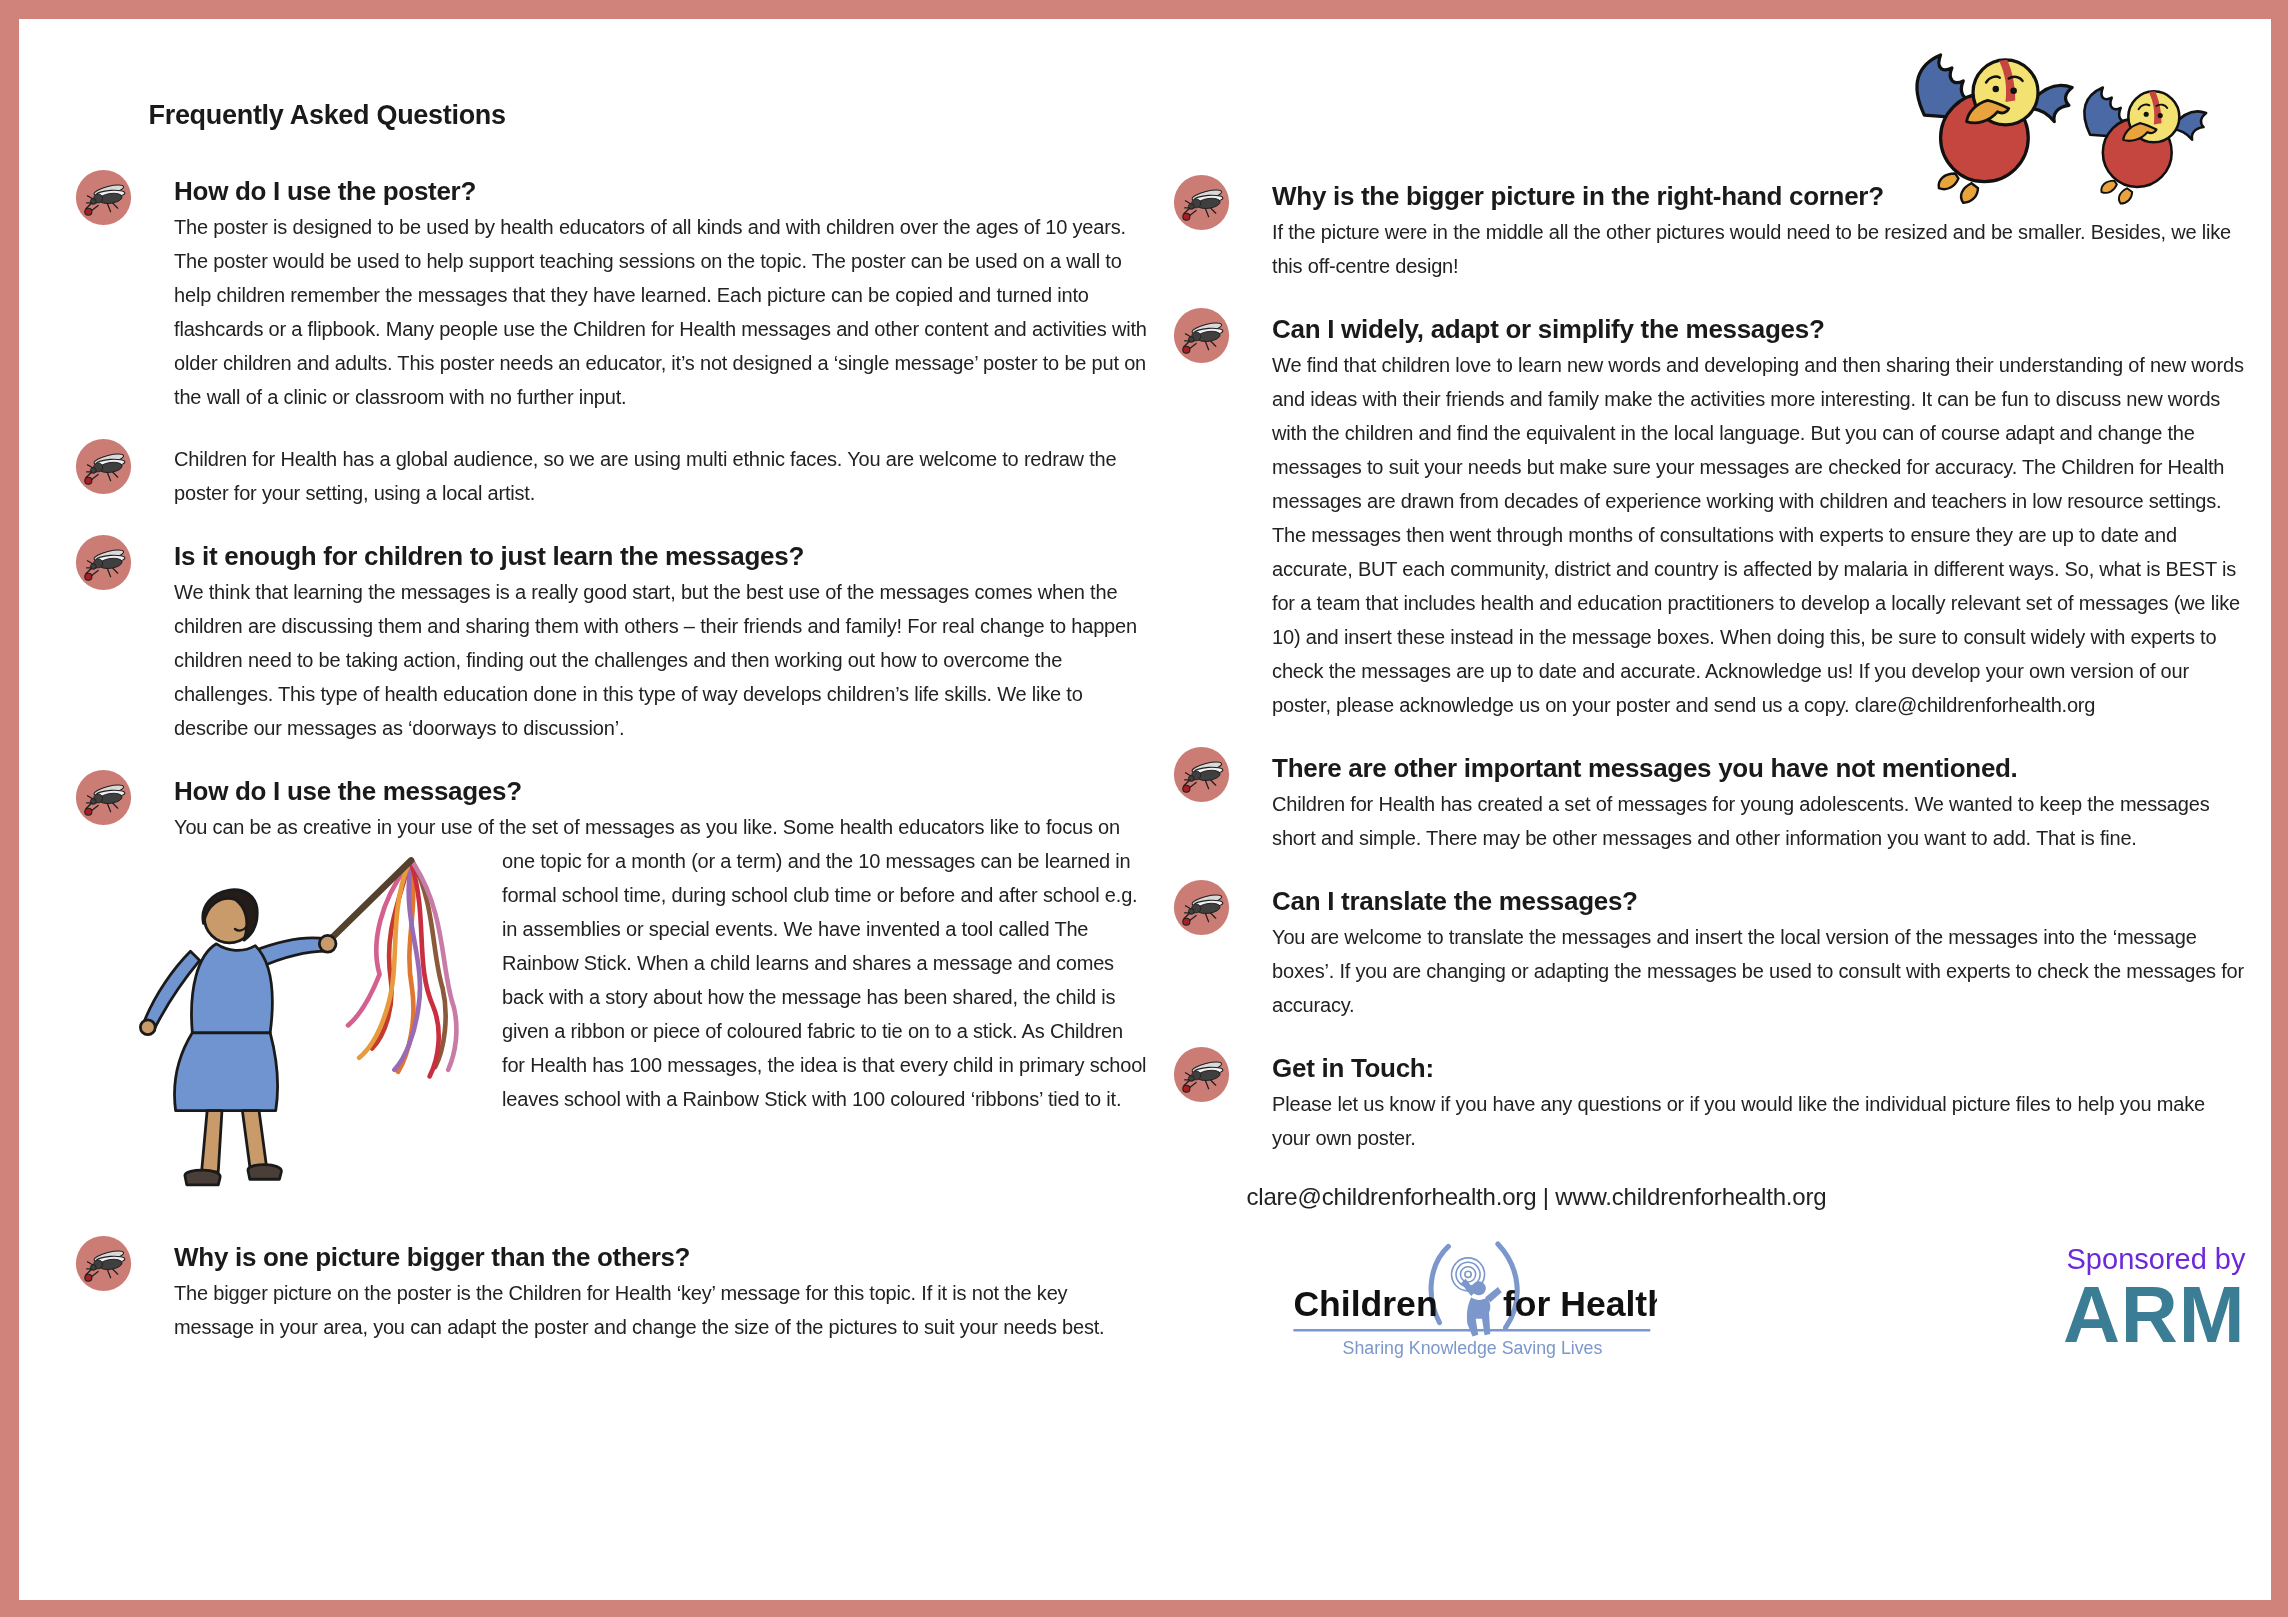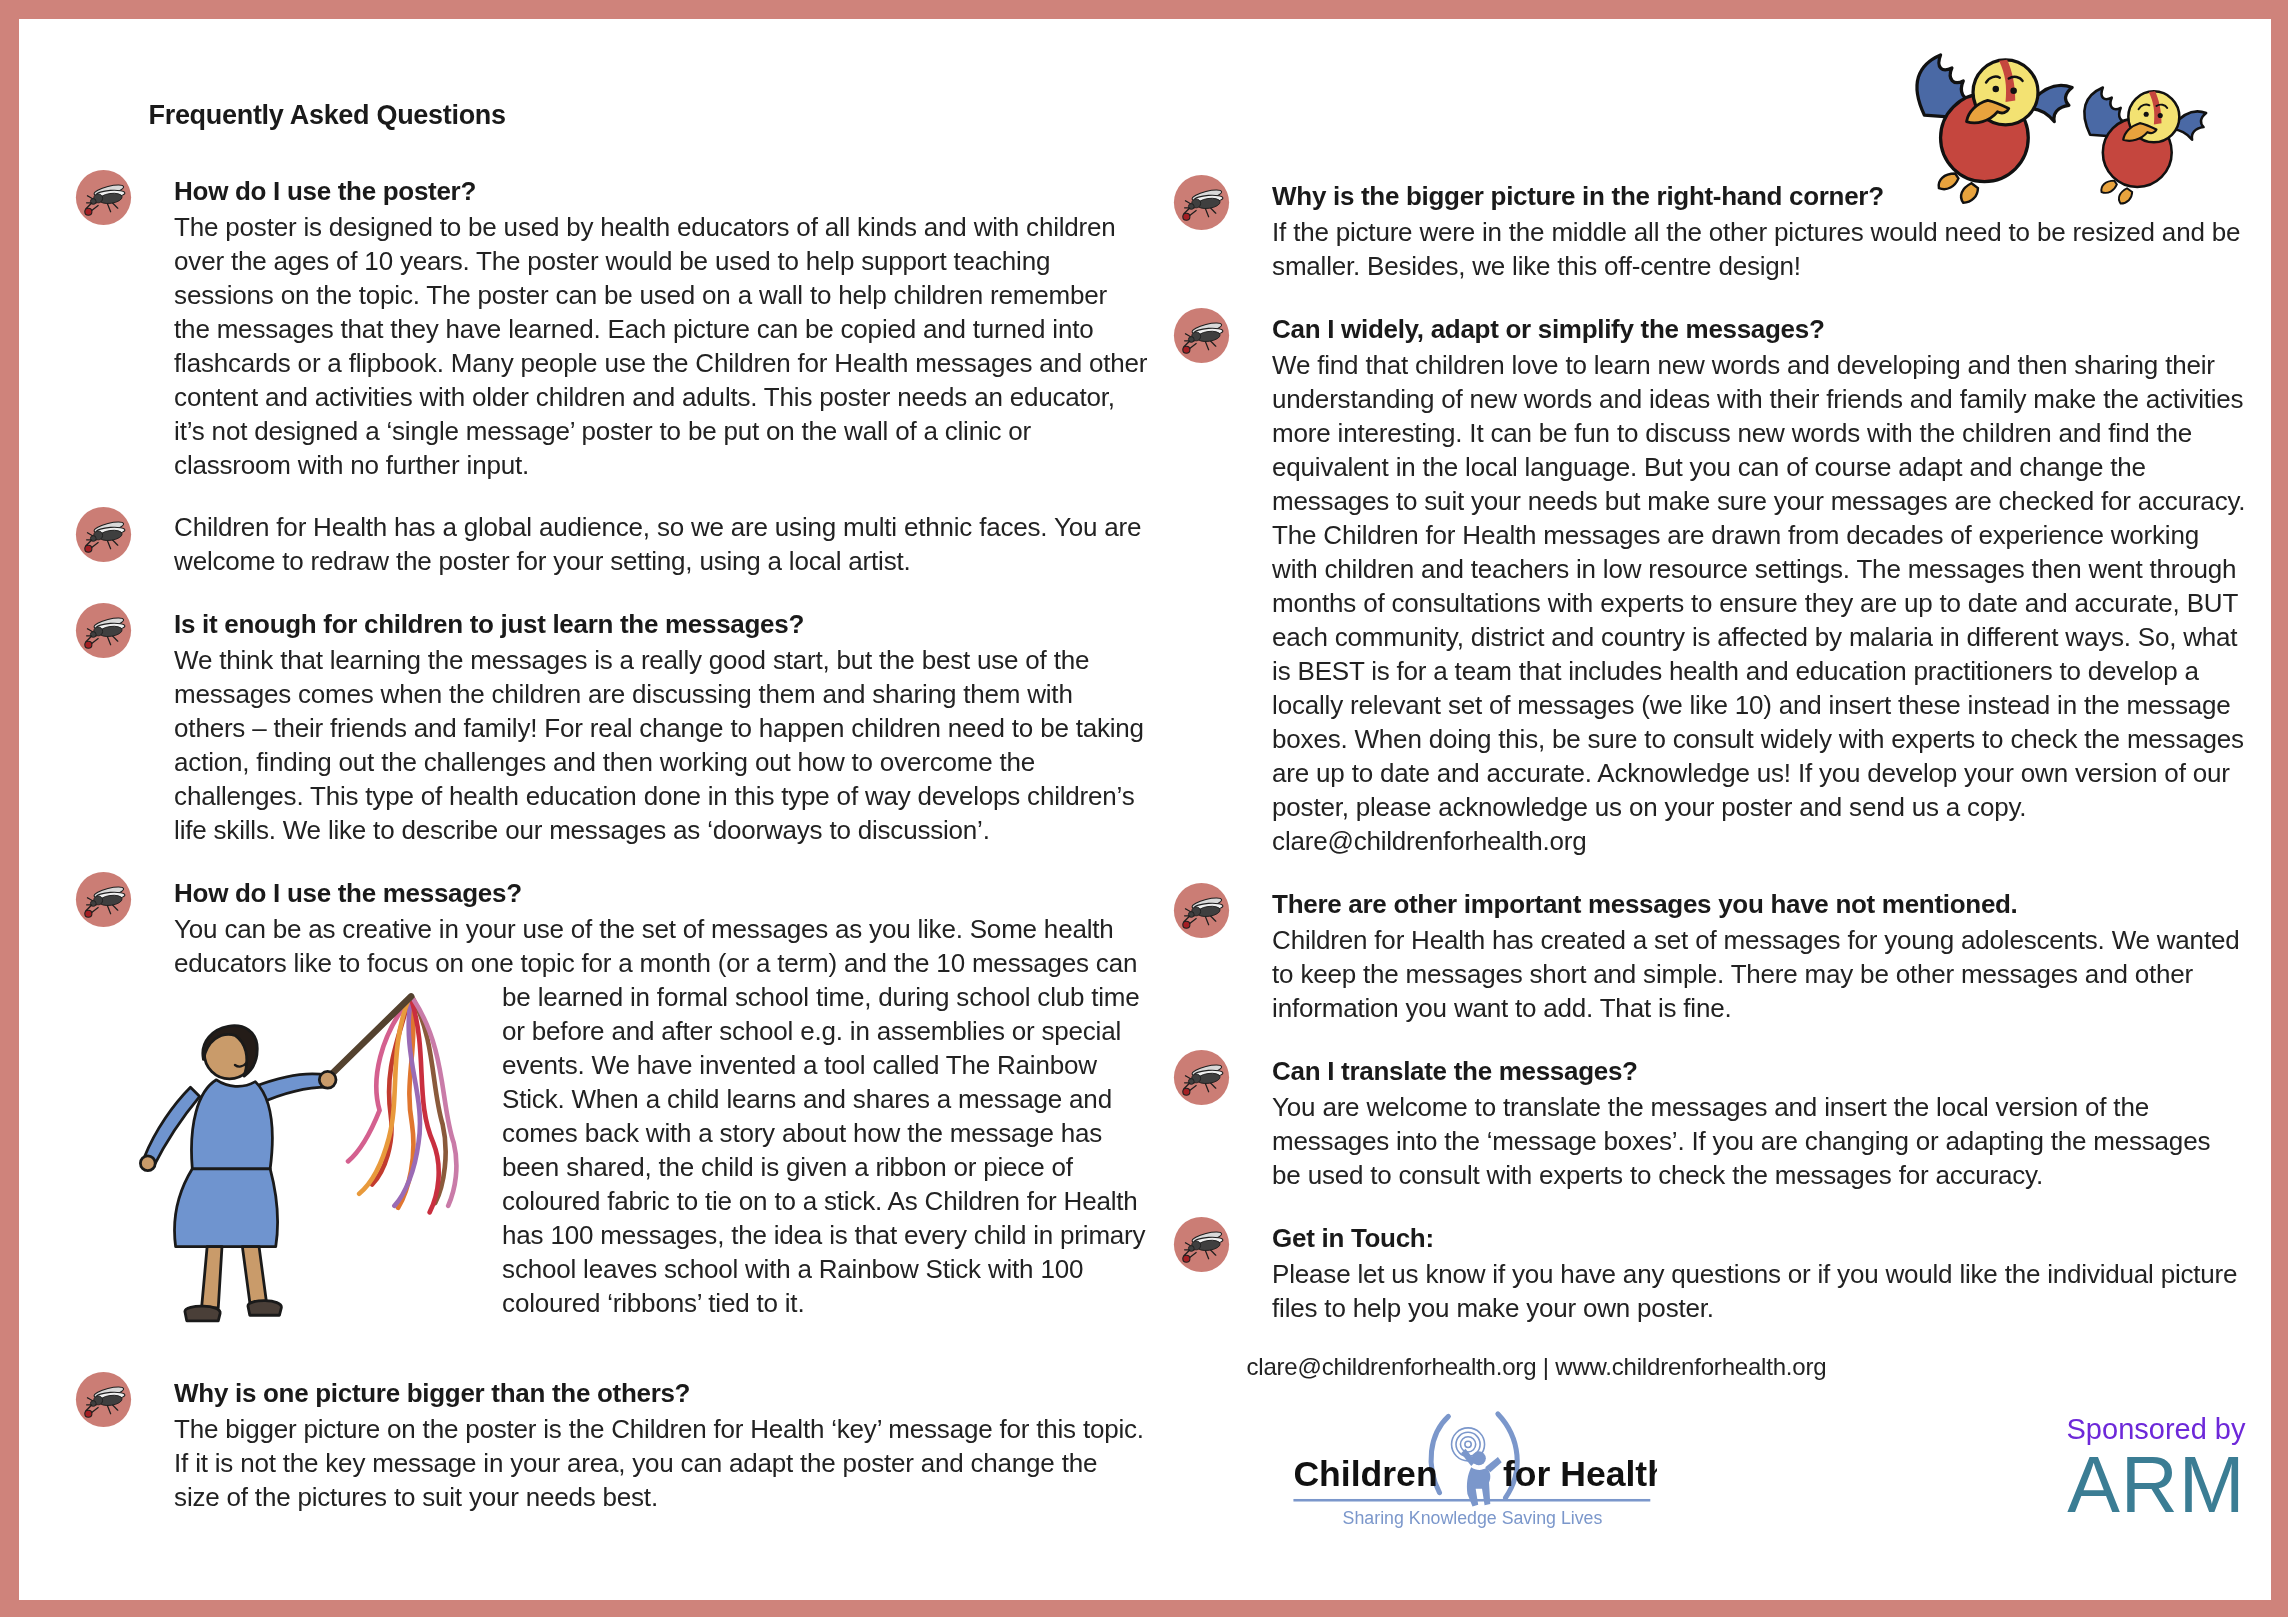--- a/index.html
+++ b/index.html
@@ -17,34 +17,34 @@
   .col-left{left:56px;top:81px;width:1073px;}
   .col-right{left:1154px;top:159px;width:1073px;}
 
   .title{font-size:27px;font-weight:700;letter-spacing:-0.3px;margin:0 0 42px 74px;color:#1a1a1a;}
 
   .faq{display:flex;margin-bottom:28px;}
   .bullet{width:57px;height:57px;flex:0 0 57px;margin-right:16.6px;margin-top:-3.7px;}
   .content{flex:1;min-width:0;margin-left:26px;}
   .content::after{content:"";display:block;clear:both;}
   .q{font-size:26px;font-weight:700;line-height:37px;letter-spacing:-0.3px;color:#1a1a1a;}
-  .a{font-size:26px;line-height:34px;letter-spacing:-0.2px;color:#222;}
+  .a{font-size:20px;line-height:34px;letter-spacing:-0.2px;color:#222;}
 
   .girl{float:left;width:343px;height:362px;margin:5.5px 39px 0 -54px;}
 
   .birds{position:absolute;top:14.8px;right:55px;width:323px;height:185px;}
 
   .contact{font-size:24px;letter-spacing:-0.2px;margin:28px 0 0 74px;color:#222;}
 
   .footer{display:flex;justify-content:space-between;align-items:flex-start;margin-top:24px;padding-left:115px;}
   .logo{width:369px;}
   .logo-svg{width:369px;height:127px;display:block;}
   .sponsor{text-align:right;margin-top:7.4px;}
   .sponsored-by{color:#6d28d9;font-size:29px;line-height:1.2;}
-  .arm{color:#3b7d94;font-size:79px;font-weight:400;line-height:0.95;letter-spacing:0.9px;}
+  .arm{color:#3b7d94;font-size:79px;font-weight:700;line-height:0.95;letter-spacing:0.9px;}
 
   .hidden-defs{position:absolute;width:0;height:0;overflow:hidden;}
 </style>
 </head>
 <body>
 
 <svg class="hidden-defs" aria-hidden="true">
   <symbol id="mosq" viewBox="0 0 64 64">
     <circle cx="32" cy="32" r="31" fill="#cb7d75"></circle>
     <g stroke="#1e1e1e" stroke-width="1.4" fill="none" stroke-linecap="round">

